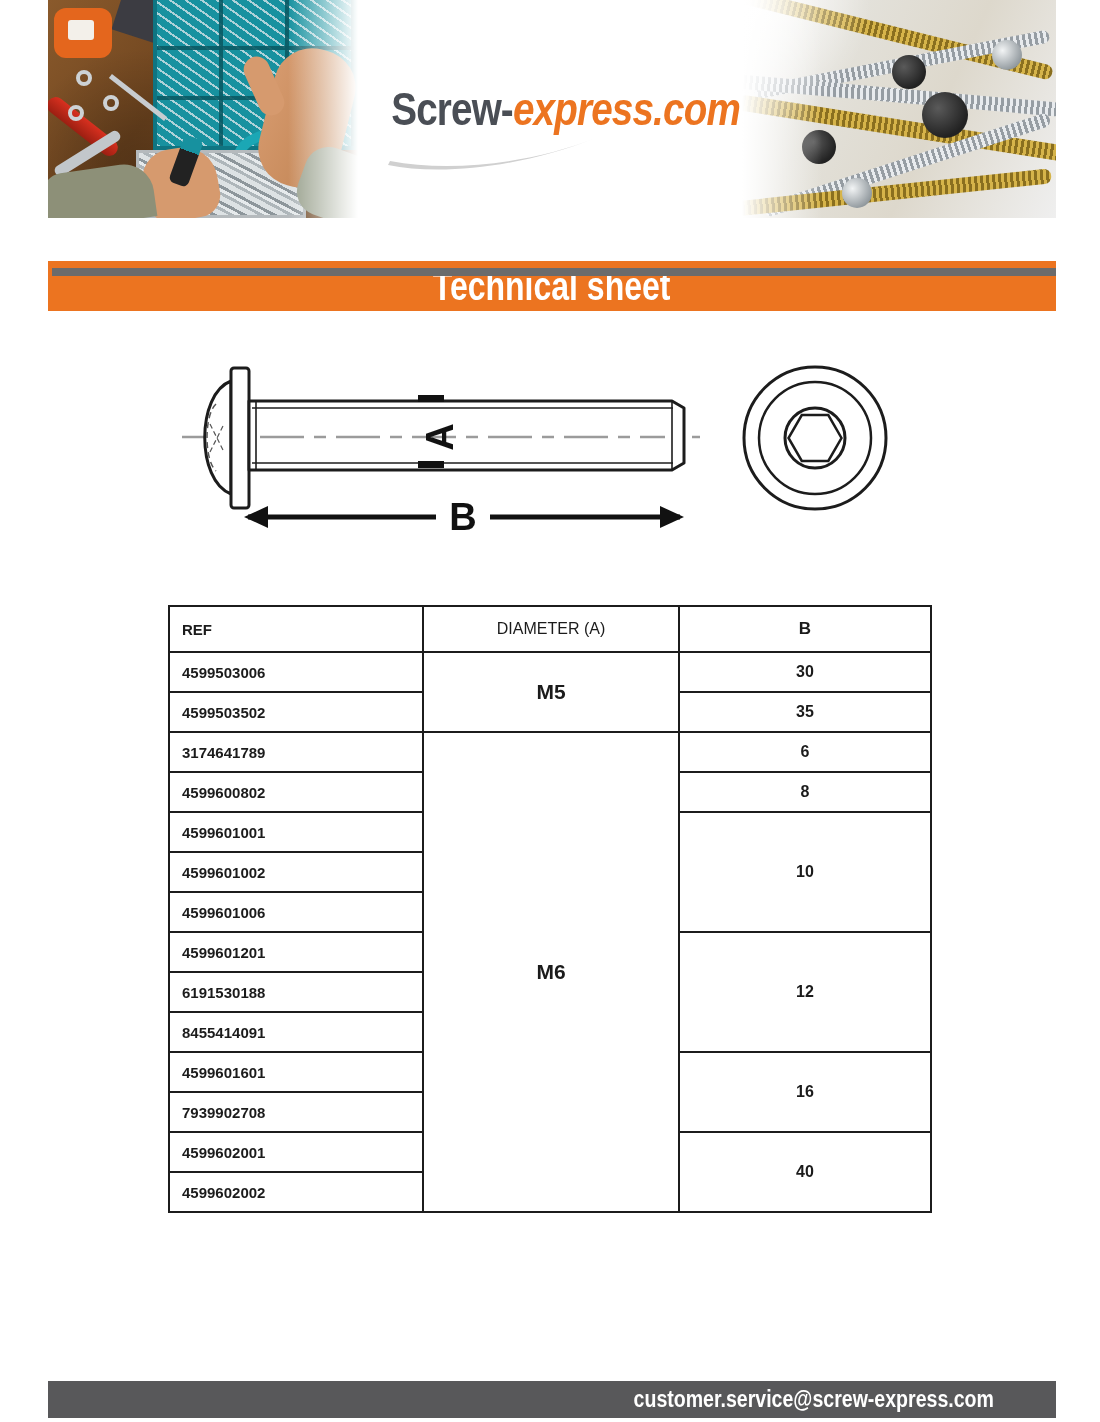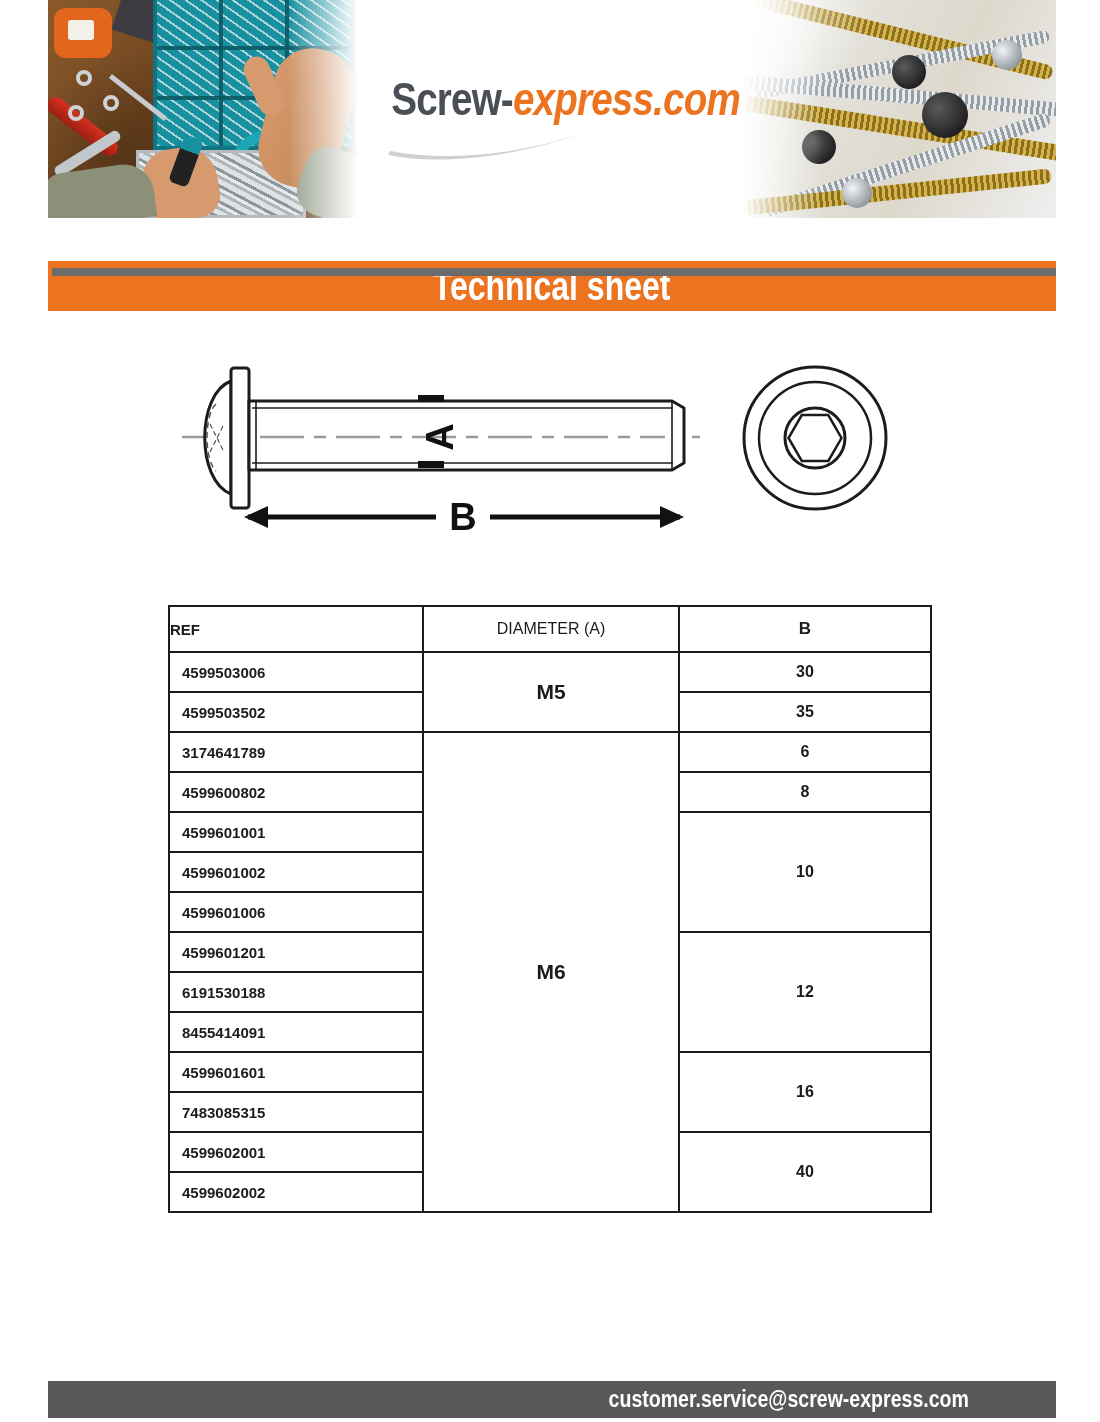--- a/index.html
+++ b/index.html
@@ -47,49 +47,49 @@
   .fade-right{right:0;top:0;width:70px;height:100%;background:linear-gradient(to right,rgba(255,255,255,0),#fff);}
   .fade-left{left:0;top:0;width:80px;height:100%;background:linear-gradient(to right,#fff,rgba(255,255,255,0));}
   .fade-topleft{left:0;top:0;width:170px;height:130px;background:radial-gradient(circle at 0 0,#fff,transparent 60%);}
   .sb{position:absolute;border-radius:7px;}
   .sb-gold{background:repeating-linear-gradient(90deg,#d6b44a 0 3px,#8a6f1f 3px 6px);}
   .sb-silver{background:repeating-linear-gradient(90deg,#e8ebee 0 3px,#969da3 3px 6px);}
   .sh{position:absolute;border-radius:50%;background:radial-gradient(circle at 35% 35%,#5a5a5a,#222 70%);}
   .sh-silver{background:radial-gradient(circle at 35% 35%,#f2f4f5,#8f979c 75%);}
 
   
-  .logo-wrap{position:absolute;left:358px;top:2px;width:384px;height:218px;text-align:center;}
+  .logo-wrap{position:absolute;left:358px;top:12px;width:384px;height:218px;text-align:center;}
   .logo-line{display:inline-block;margin-top:70px;font-size:46px;font-weight:bold;letter-spacing:-1px;transform:scaleX(.84);white-space:nowrap;}
   .logo-a{color:#4a4e55;}
   .logo-b{color:var(--c-orange);font-style:italic;}
   .swoosh{position:absolute;left:24px;top:120px;}
 
   
   .banner{position:absolute;left:48px;top:218px;width:1008px;height:50px;background:var(--c-orange);text-align:center;line-height:50px;margin-top:43px;}
   .banner-text{display:inline-block;color:#fff;font-size:40px;font-weight:bold;transform:scaleX(.8);white-space:nowrap;}
   .banner-shadow{position:absolute;left:52px;top:268px;width:1004px;height:8px;background:var(--c-strip);}
 
   
   .diagram{position:absolute;left:160px;top:340px;width:780px;height:240px;}
   .diagram text{font-family:"Liberation Sans",sans-serif;font-weight:bold;fill:#111;}
 
   
   .spec-table{position:absolute;left:168px;top:605px;width:762px;border-collapse:collapse;table-layout:fixed;}
   .spec-table th,.spec-table td{border:2px solid var(--c-ink);background:#fff;color:#1b1b1b;}
   .spec-table thead th{height:46px;}
   .spec-table tbody td{height:40px;}
-  .th-ref{width:254px;text-align:left;font-size:15px;font-weight:bold;}
+  .th-ref{width:254px;text-align:left;padding-left:12px;font-size:15px;font-weight:bold;}
   .th-dia{width:256px;text-align:center;font-size:16px;font-weight:normal;color:#2e2e2e;}
   .th-b{width:252px;text-align:center;font-size:17px;font-weight:bold;}
   .cell-ref{text-align:left;padding-left:12px;font-size:15px;font-weight:bold;}
   .cell-dia{text-align:center;font-size:21px;font-weight:bold;vertical-align:middle;}
   .cell-b{text-align:center;font-size:16px;font-weight:bold;vertical-align:middle;}
 
   
-  .footer{position:absolute;left:48px;top:1381px;width:1008px;height:37px;background:var(--c-footer);text-align:right;line-height:37px;padding-right:87px;}
+  .footer{position:absolute;left:48px;top:1381px;width:1008px;height:37px;background:var(--c-footer);text-align:right;line-height:37px;padding-right:62px;}
   .footer-text{display:inline-block;color:#fff;font-size:23px;font-weight:bold;transform:scaleX(.85);transform-origin:right center;white-space:nowrap;}
 </style>
 </head>
 <body>
 
 <div class="page">
 
   <div class="header">
 
     <div class="photo photo-left">
@@ -228,21 +228,21 @@
           <td class="cell-ref">6191530188</td>
         </tr>
         <tr>
           <td class="cell-ref">8455414091</td>
         </tr>
         <tr>
           <td class="cell-ref">4599601601</td>
           <td class="cell-b" rowspan="2">16</td>
         </tr>
         <tr>
-          <td class="cell-ref">7483085315</td>
+          <td class="cell-ref">7939902708</td>
         </tr>
         <tr>
           <td class="cell-ref">4599602001</td>
           <td class="cell-b" rowspan="2">40</td>
         </tr>
         <tr>
           <td class="cell-ref">4599602002</td>
         </tr>
       </tbody>
   </table>

